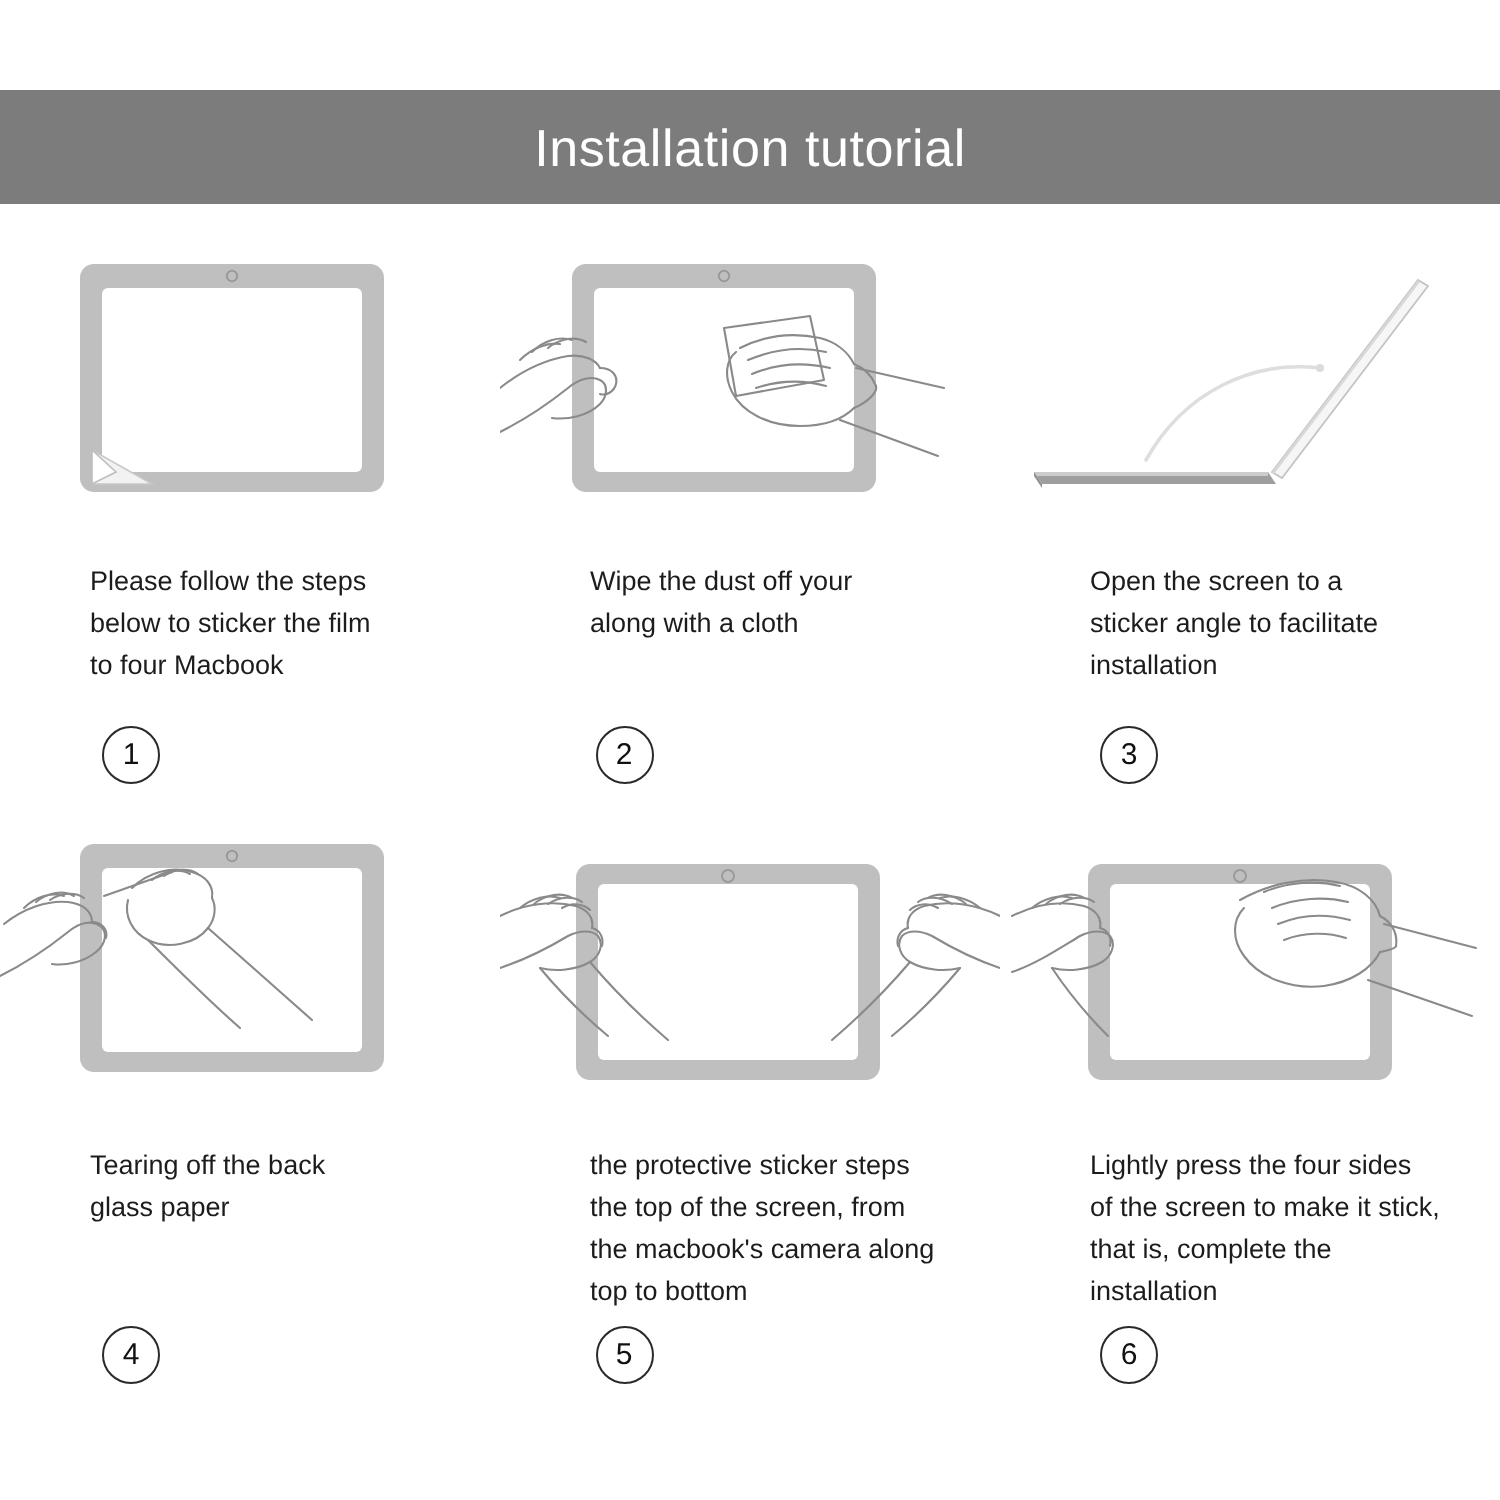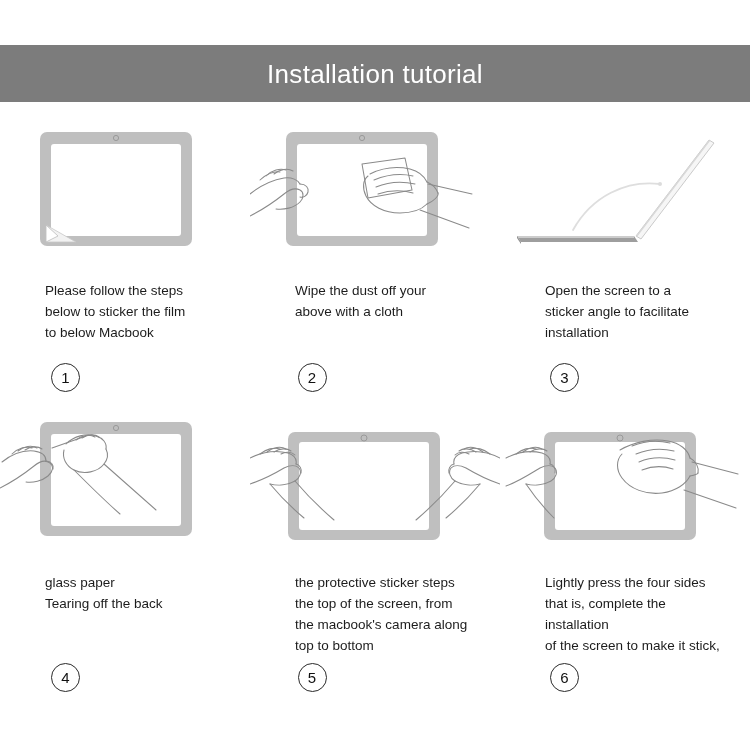--- a/index.html
+++ b/index.html
@@ -119,21 +119,21 @@
 
           <circle cx="116" cy="20" r="2.6" fill="none" stroke="#9a9a9a" stroke-width="1"></circle>
 
           <path d="M46 107 L46 124 L76 124 Z" fill="#f2f2f2" stroke="#c8c8c8" stroke-width="0.8"></path>
           <path d="M46 107 L58 118 L46 124 Z" fill="#ffffff" stroke="#bdbdbd" stroke-width="0.8"></path>
         </svg>
       </div>
       <div class="step-caption">
         <span>Please follow the steps</span>
         <span>below to sticker the film</span>
-        <span>to below Macbook</span>
+        <span>to four Macbook</span>
       </div>
       <div class="num-wrap num-pos-a">
         <div class="step-number">1</div>
       </div>
     </div>
 
     <div class="step-cell">
       <div class="step-illus">
         <svg width="250" height="150" viewBox="0 0 250 150">
           <rect x="36" y="14" width="152" height="114" rx="7" ry="7" fill="#bfbfbf"></rect>
@@ -158,21 +158,21 @@
             <path d="M10 62 C16 56 24 53 30 54"></path>
             <path d="M16 58 C22 52 30 50 36 52"></path>
             <path d="M24 56 C30 51 38 50 43 53"></path>
             <path d="M0 98 C12 92 24 84 34 76 C40 71 46 70 50 72 C54 74 54 80 50 84 C44 90 34 92 26 91"></path>
             <path d="M50 66 C56 66 59 70 58 74 C57 78 53 80 50 79"></path>
           </g>
         </svg>
       </div>
       <div class="step-caption">
         <span>Wipe the dust off your</span>
-        <span>above with a cloth</span>
+        <span>along with a cloth</span>
       </div>
       <div class="num-wrap num-pos-b">
         <div class="step-number">2</div>
       </div>
     </div>
 
     <div class="step-cell">
       <div class="step-illus">
         <svg width="250" height="150" viewBox="0 0 250 150">
 
@@ -220,22 +220,22 @@
             <path d="M2 52 C12 44 24 40 34 41 C42 42 46 46 46 51"></path>
             <path d="M12 44 C18 38 26 36 32 38"></path>
             <path d="M18 41 C24 36 32 35 37 38"></path>
             <path d="M25 40 C31 36 38 36 42 39"></path>
             <path d="M0 78 C12 72 24 64 34 56 C40 51 46 50 50 53 C54 56 53 62 48 66 C42 71 33 73 26 72"></path>
             <path d="M46 51 C51 51 54 55 53 59"></path>
           </g>
         </svg>
       </div>
       <div class="step-caption">
+        <span>Tearing off the back</span>
         <span>glass paper</span>
-        <span>Tearing off the back</span>
       </div>
       <div class="num-wrap num-pos-a">
         <div class="step-number">4</div>
       </div>
     </div>
 
     <div class="step-cell">
       <div class="step-illus">
         <svg width="250" height="150" viewBox="0 0 250 150">
           <rect x="38" y="22" width="152" height="108" rx="7" ry="7" fill="#bfbfbf"></rect>
@@ -300,21 +300,21 @@
             <path d="M122 44 C116 50 116 60 122 68 C130 79 146 85 162 83 C176 81 186 74 190 66"></path>
             <path d="M190 48 C196 51 199 57 198 63"></path>
             <path d="M190 66 C195 65 198 64 198 63"></path>
             <path d="M192 52 L238 64"></path>
             <path d="M184 80 L236 98"></path>
           </g>
         </svg>
       </div>
       <div class="step-caption">
         <span>Lightly press the four sides</span>
+        <span>of the screen to make it stick,</span>
         <span>that is, complete the installation</span>
-        <span>of the screen to make it stick,</span>
       </div>
       <div class="num-wrap num-pos-c">
         <div class="step-number">6</div>
       </div>
     </div>
   </div>
 </div>
 
 </body></html>

